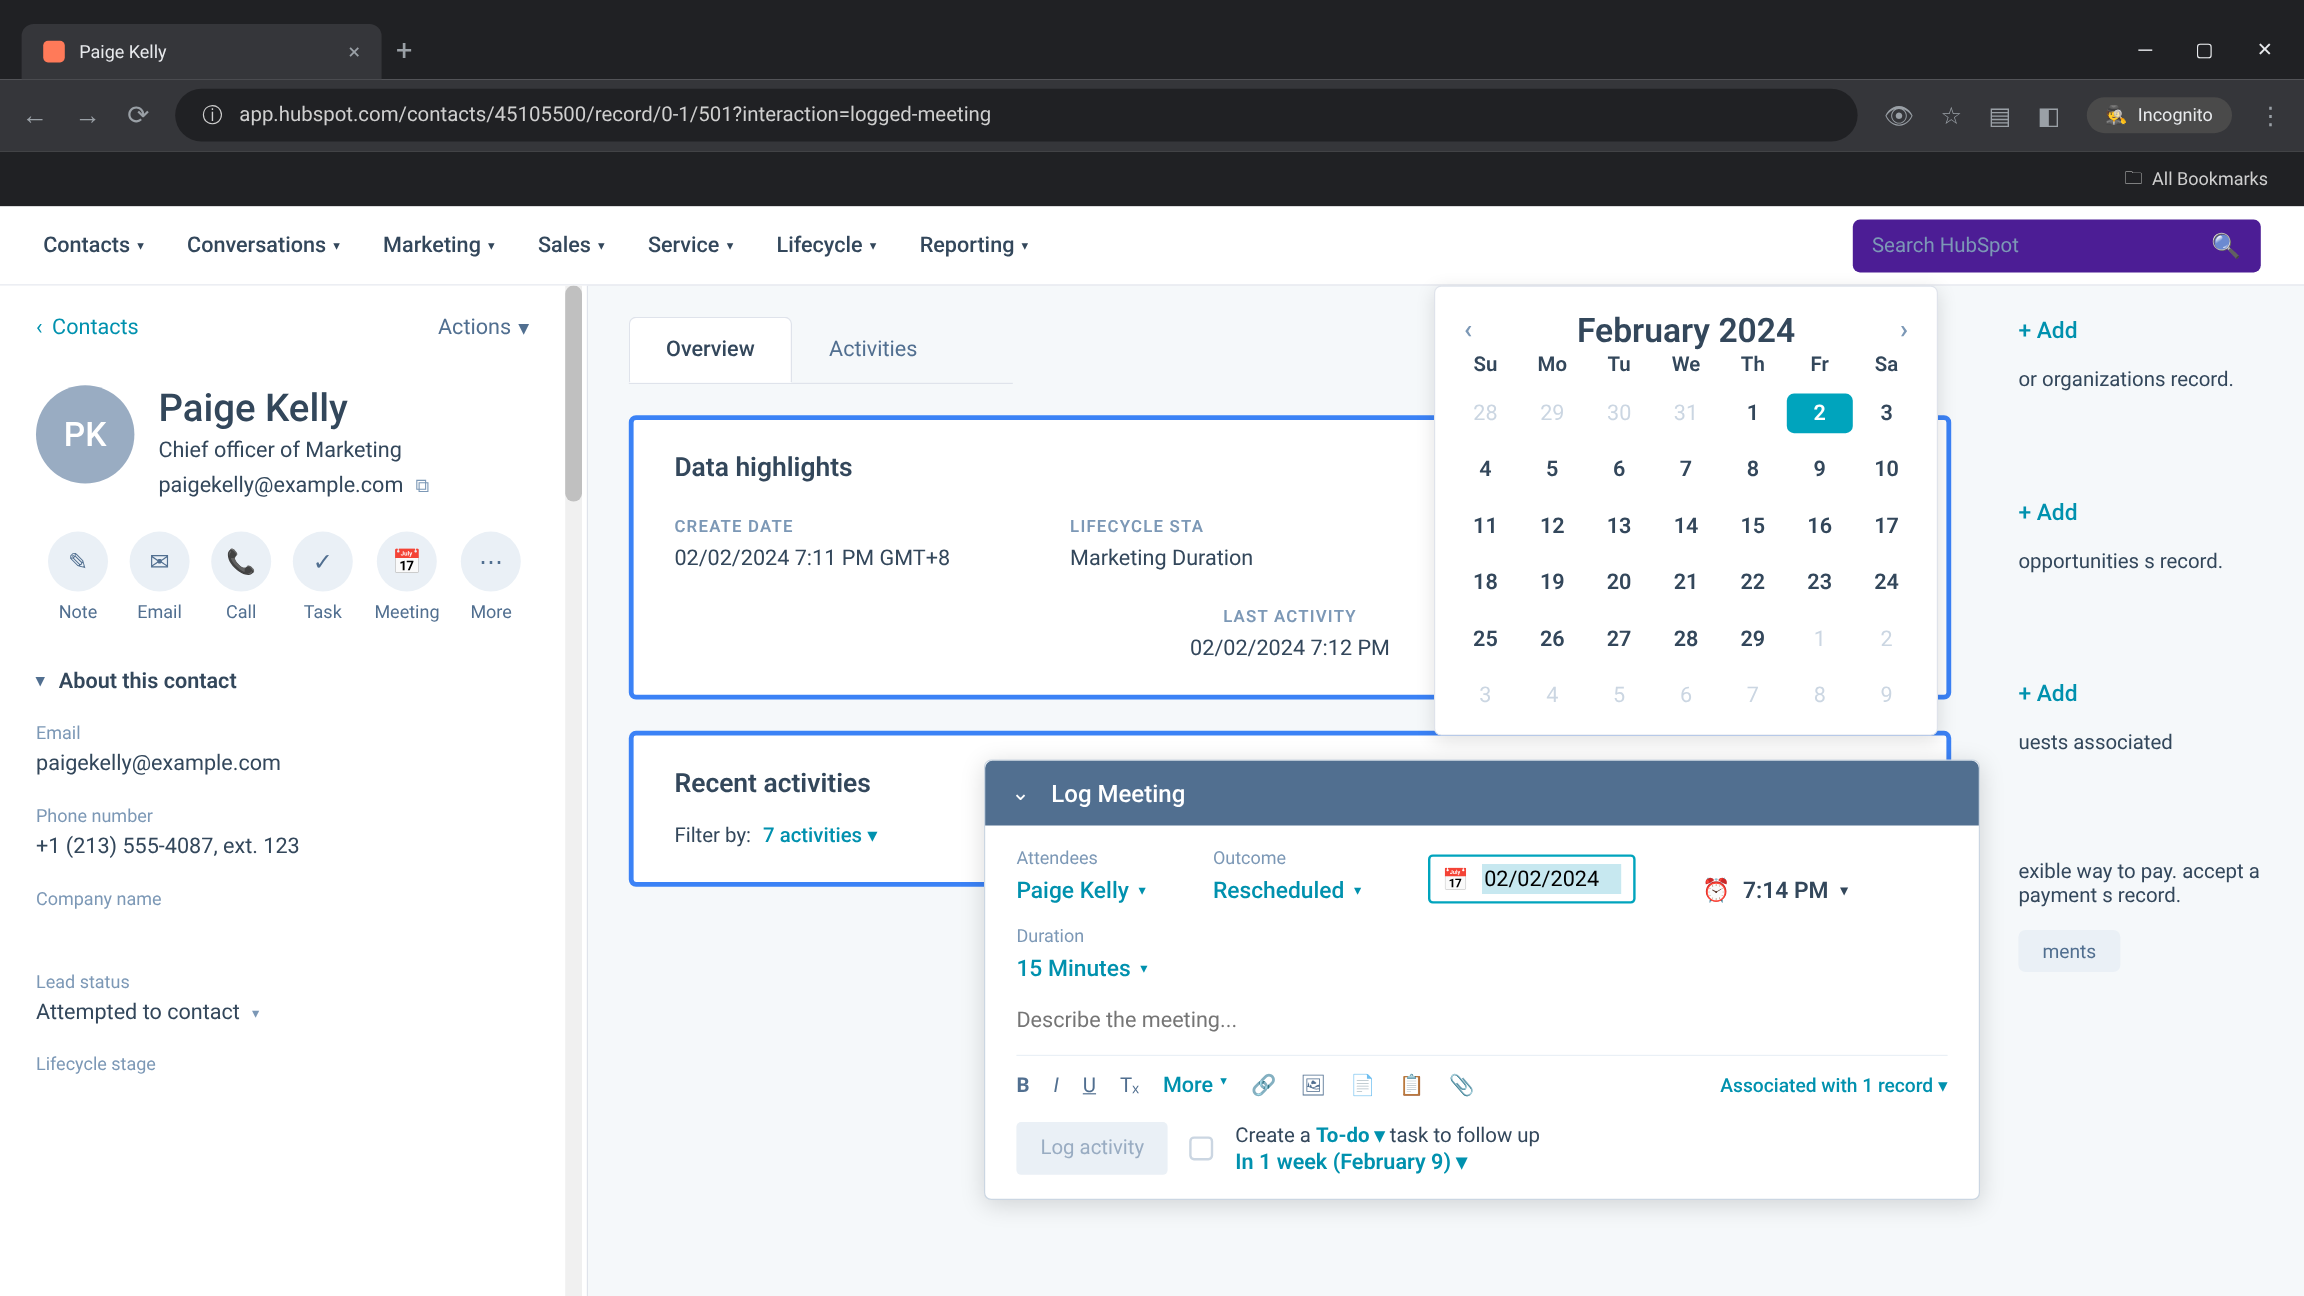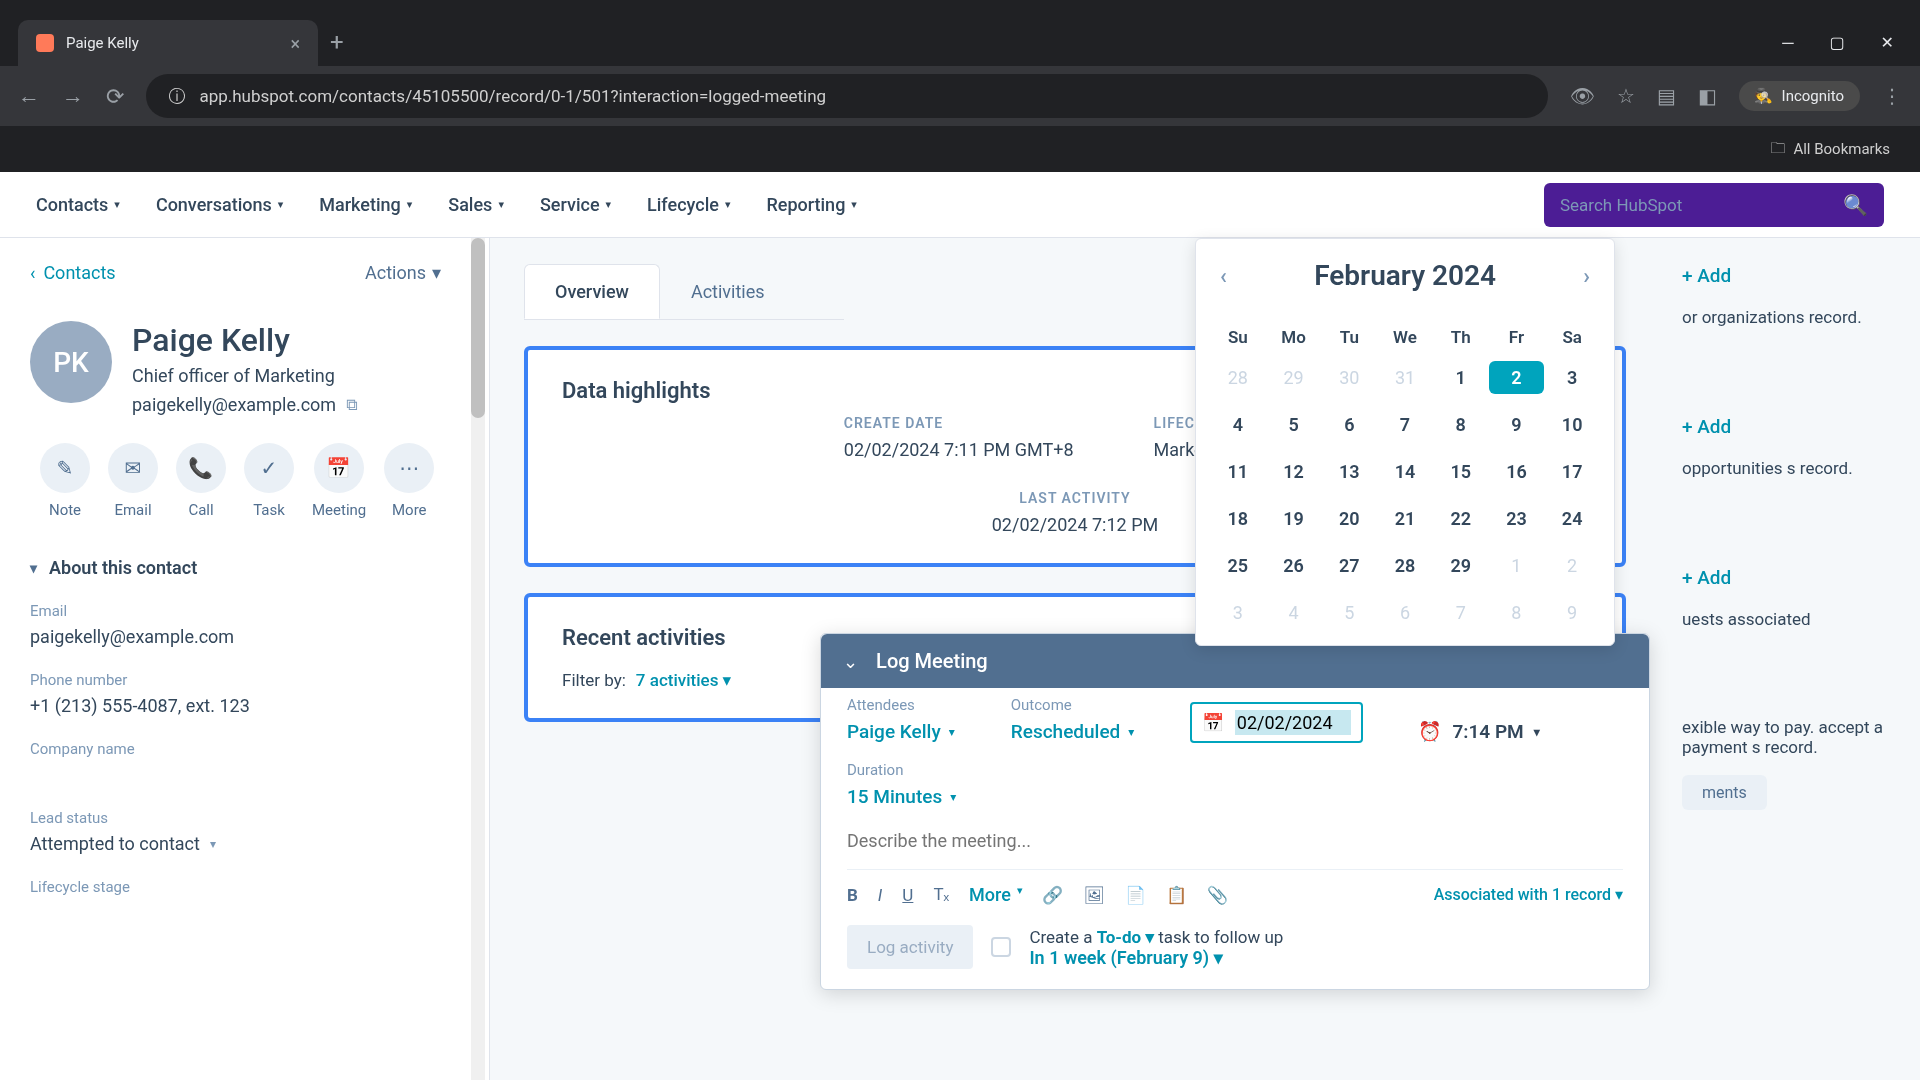--- a/index.html
+++ b/index.html
@@ -49,48 +49,48 @@
 .fld-val { font-size:18px; color:#33475b; margin-top:6px; }
 .fld-val.sel { display:flex; align-items:center; gap:10px; }
 .caret2 { color:#7c98b6; font-size:12px; }
 
 .center { flex:1; padding:26px 34px; overflow-y:auto; }
 .tabs { display:flex; border-bottom:1px solid #dfe3eb; width:320px; }
 .tab2 { padding:16px 30px; font-size:18px; color:#516f90; border:1px solid transparent; }
 .tab2.active { border:1px solid #dfe3eb; border-bottom:1px solid #fff; background:#fff; border-radius:6px 6px 0 0; color:#33475b; font-weight:500; }
 .card { background:#fff; border:4px solid #3b82f6; border-radius:6px; padding:28px 34px; margin-top:26px; }
 .card-h { font-size:22px; font-weight:600; color:#33475b; }
-.dh-row { display:flex; gap:80px; margin-top:12px;justify-content:center; }
+.dh-row { display:flex; gap:100px; margin-top:28px; }
 .dh-label { font-size:14px; font-weight:600; color:#7c98b6; letter-spacing:1px; }
 .dh-val { font-size:18px; color:#33475b; margin-top:8px; }
 .filter { display:flex; align-items:center; gap:10px; margin-top:20px; font-size:17px; color:#33475b; }
 .filter-link { color:#0091ae; font-weight:500; }
 .add-link { margin-left:auto; color:#7c98b6; font-weight:500; }
 
 .right { width:260px; padding:26px 22px; display:flex; flex-direction:column; gap:88px; }
 .add-btn { color:#0091ae; font-size:19px; font-weight:500; margin-left:auto; }
 .r-text { font-size:17px; color:#33475b; }
 .pill { background:#eaf0f6; color:#516f90; padding:8px 20px; border-radius:6px; font-size:16px; display:inline-block; margin-top:18px; }
 
 .calendar { position:absolute; top:0; left:1195px; width:420px; background:#fff; border:1px solid #dfe3eb; border-radius:6px; box-shadow:0 4px 16px rgba(0,0,0,0.12); padding:20px 14px 16px; z-index:50; }
 .cal-head { display:flex; align-items:center; justify-content:space-between; padding:0 10px; }
 .cal-arrow { color:#7c98b6; font-size:22px; font-weight:600; cursor:pointer; }
 .cal-title { font-size:28px; font-weight:600; color:#33475b; }
-.cal-grid { display:grid; grid-template-columns:repeat(7,1fr); text-align:center; margin-top:35px; row-gap:14px; }
+.cal-grid { display:grid; grid-template-columns:repeat(7,1fr); text-align:center; margin-top:2px; row-gap:14px; }
 .cal-dh { font-size:17px; font-weight:600; color:#33475b; }
 .cal-d { font-size:18px; font-weight:600; color:#33475b; padding:6px 0; cursor:pointer; }
 .cal-d.other { color:#cbd6e2; font-weight:400; }
 .cal-d.sel { background:#00a4bd; color:#fff; border-radius:6px; }
 .cal-btns { display:flex; gap:14px; margin-top:16px; }
 .cal-btn { flex:1; height:38px; background:#f5f8fa; border:1px solid #dfe3eb; border-radius:4px; font-size:16px; color:#516f90; cursor:pointer; }
 
 .logmeet { position:absolute; left:820px; top:395px; width:830px; background:#fff; border:1px solid #cbd6e2; border-radius:6px; box-shadow:0 4px 20px rgba(0,0,0,0.15); z-index:40; }
 .lm-head { background:#516f90; color:#fff; height:54px; display:flex; align-items:center; padding:0 22px; gap:18px; font-size:20px; font-weight:500; border-radius:6px 6px 0 0; }
 .lm-chev { font-size:18px; }
-.lm-body { padding:8px 26px 20px; }
+.lm-body { padding:18px 26px 20px; }
 .lm-row { display:flex; gap:56px; align-items:flex-end; }
 .lm-label { font-size:15px; color:#7c98b6; }
 .lm-val { font-size:19px; color:#0091ae; font-weight:500; margin-top:6px; display:flex; align-items:center; gap:8px; }
 .date-box { border:2px solid #00a4bd; border-radius:4px; padding:6px 10px; display:flex; align-items:center; gap:10px; font-size:18px; color:#33475b; }
 .date-box input { border:none; outline:none; width:116px; font-size:18px; background:#c7e8f0; padding:2px; }
 .time-val { font-size:19px; color:#33475b; font-weight:600; display:flex; align-items:center; gap:10px; }
 .desc-input { width:100%; margin-top:22px; border:none; font-size:18px; color:#99acc2; outline:none; }
 .toolbar { display:flex; align-items:center; gap:20px; margin-top:18px; padding-top:14px; border-top:1px solid #eaf0f6; color:#516f90; }
 .tb-btn { font-size:17px; cursor:pointer; }
 .tb-more { color:#0091ae; font-size:18px; font-weight:500; display:flex; gap:6px; }

